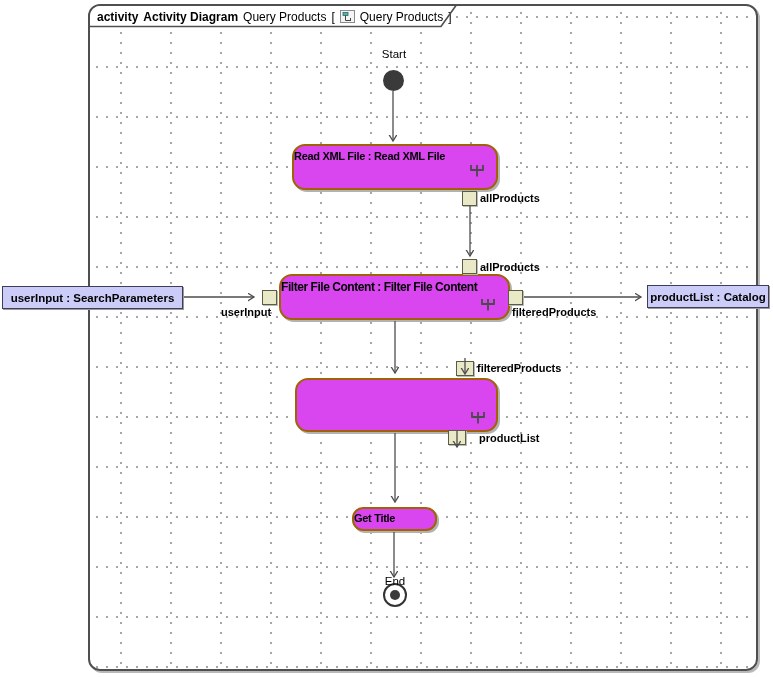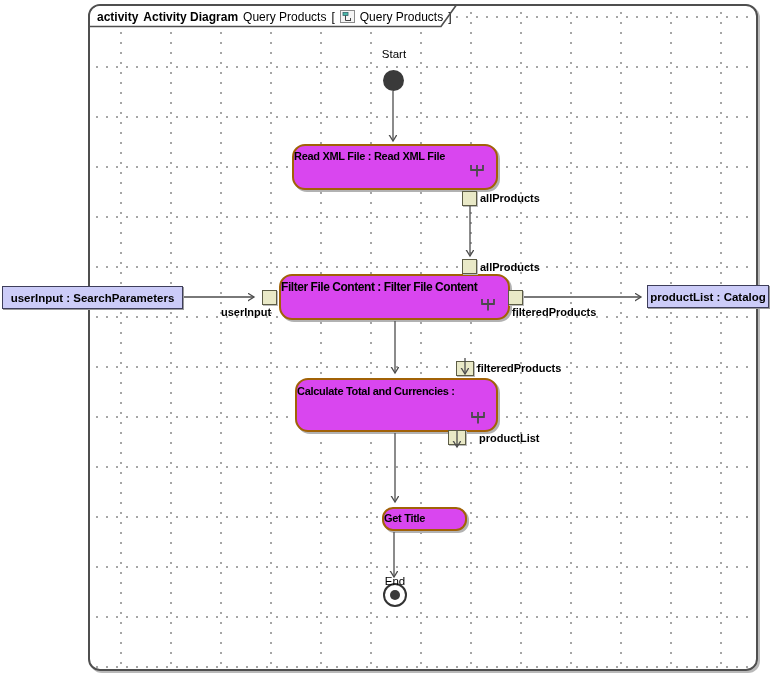--- a/index.html
+++ b/index.html
@@ -117,29 +117,28 @@
   <div class="pin-label" style="left:217px;top:306px;width:58px;text-align:center;">userInput</div>
   <div class="pin" style="left:508px;top:290px;"></div>
   <div class="pin-label" style="left:512px;top:306px;">filteredProducts</div>
 
   <div class="param" style="left:647px;top:285px;width:122px;">productList : Catalog</div>
   <div class="param" style="left:2px;top:286px;width:181px;">userInput : SearchParameters</div>
 
   <div class="pin wide" style="left:456px;top:361px;"></div>
   <div class="pin-label" style="left:477px;top:362px;">filteredProducts</div>
   <div class="activity" style="left:295px;top:378px;width:203px;height:54px;">
-    <span class="activity-title wrap2">Calculate Total and Currencies :</span>
     <svg class="rake" style="right:10px;top:31px;" width="16" height="13" viewBox="0 0 16 13">
       <path d="M2 1v5 M8 1v5 M14 1v5 M1.2 6h13.6 M8 6v6.5" stroke="#4a4a4a" stroke-width="1.8" fill="none"></path>
     </svg>
   </div>
   <div class="pin wide" style="left:448px;top:430px;"></div>
   <div class="pin-label" style="left:479px;top:432px;">productList</div>
 
-  <div class="activity" style="left:352px;top:507px;width:85px;height:24px;border-radius:11px;margin-left:30px;">
+  <div class="activity" style="left:352px;top:507px;width:85px;height:24px;border-radius:11px;">
     <span class="activity-title" style="padding-top:3px;">Get Title</span>
   </div>
 
   <div class="end-outer">
     <div class="end-inner"></div>
   </div>
   <div class="node-label" style="left:375px;top:575px;width:40px;">End</div>
 
   <svg class="overlay" width="773" height="677" viewBox="0 0 773 677">
     <defs>

